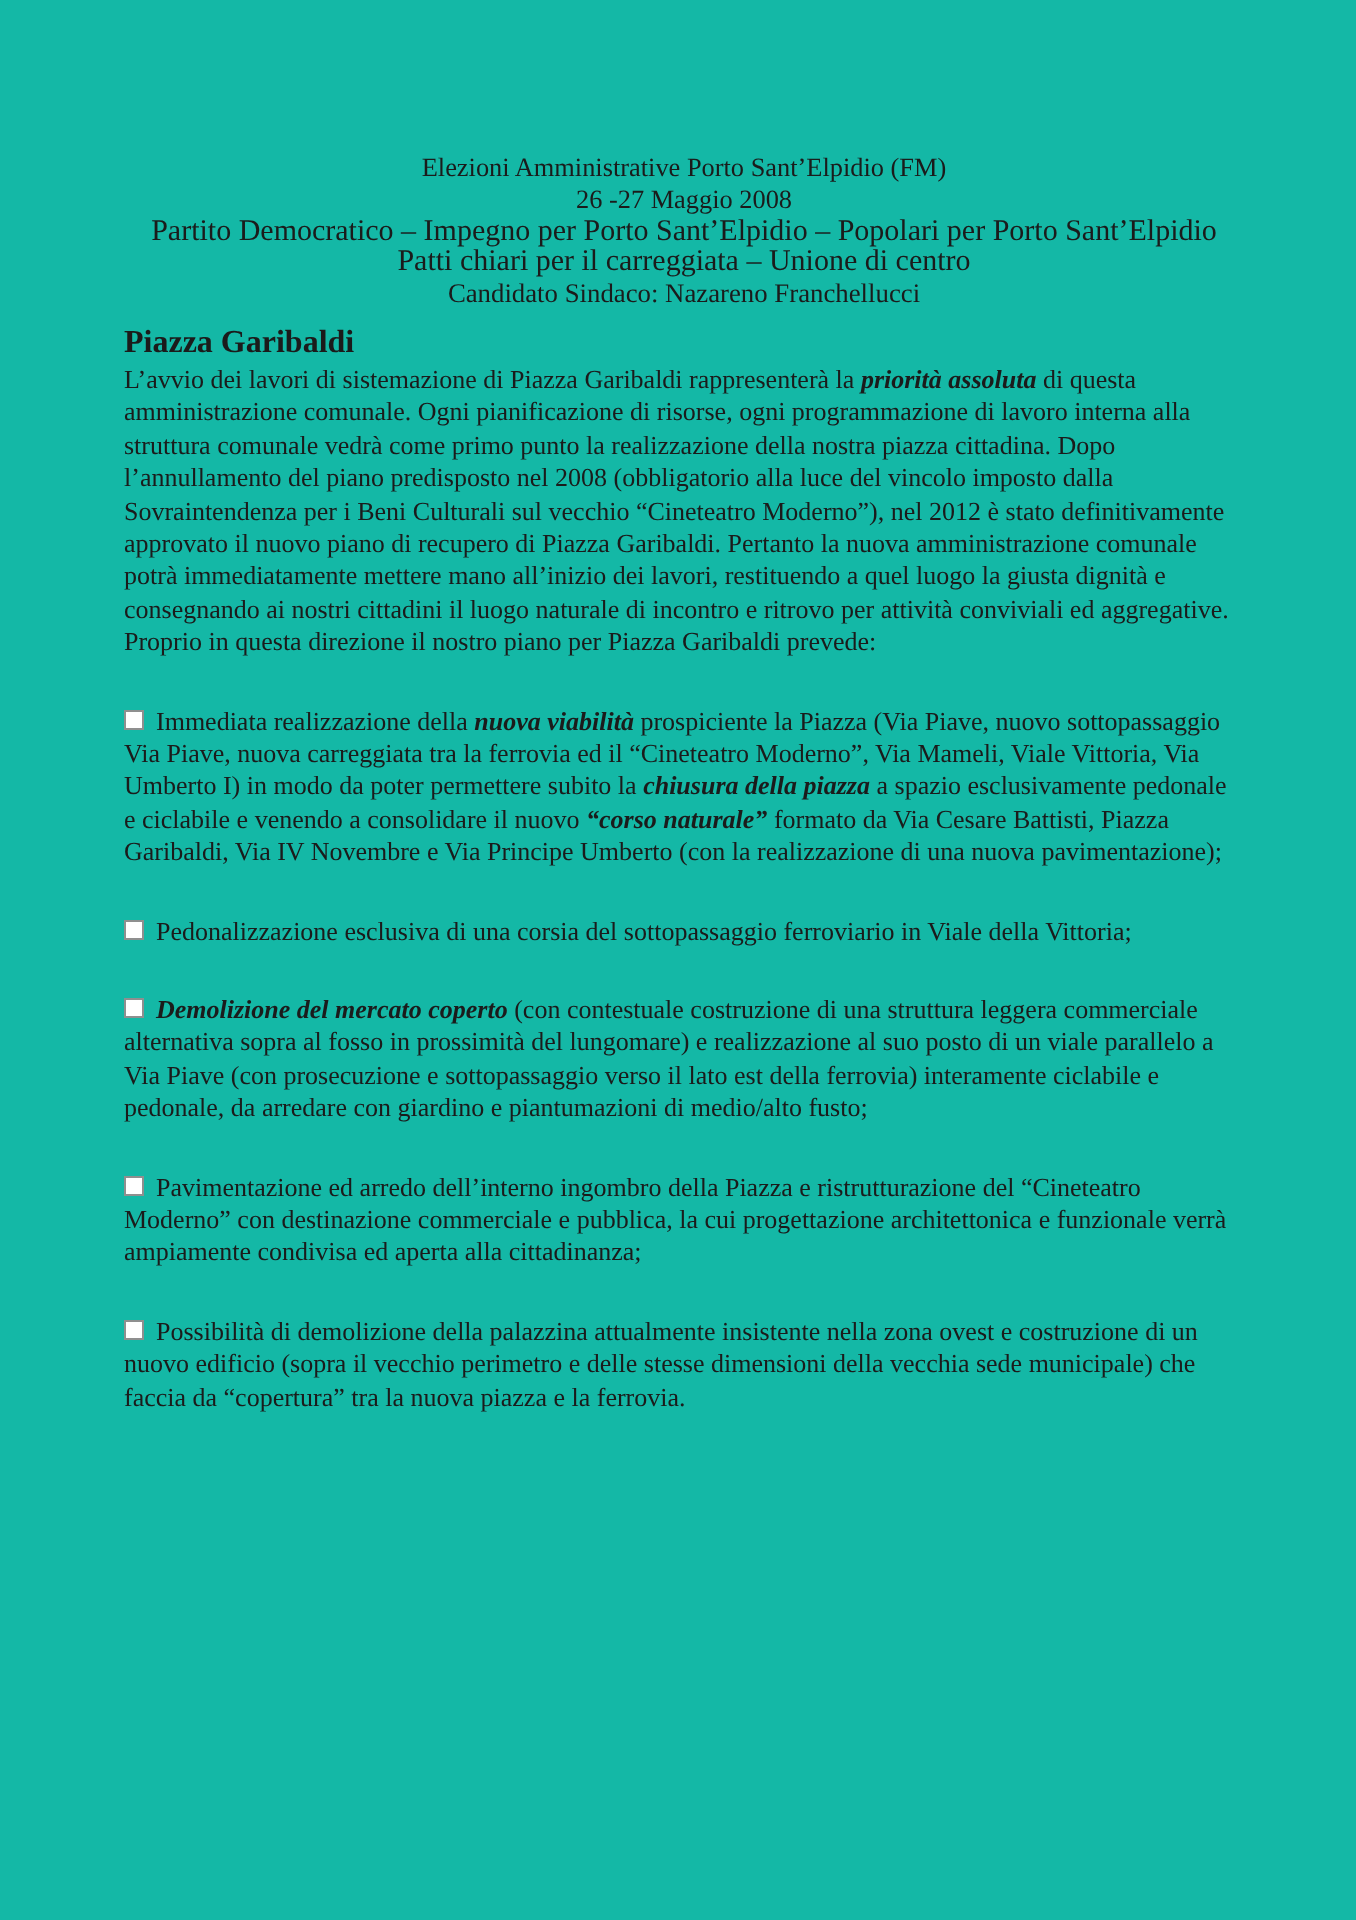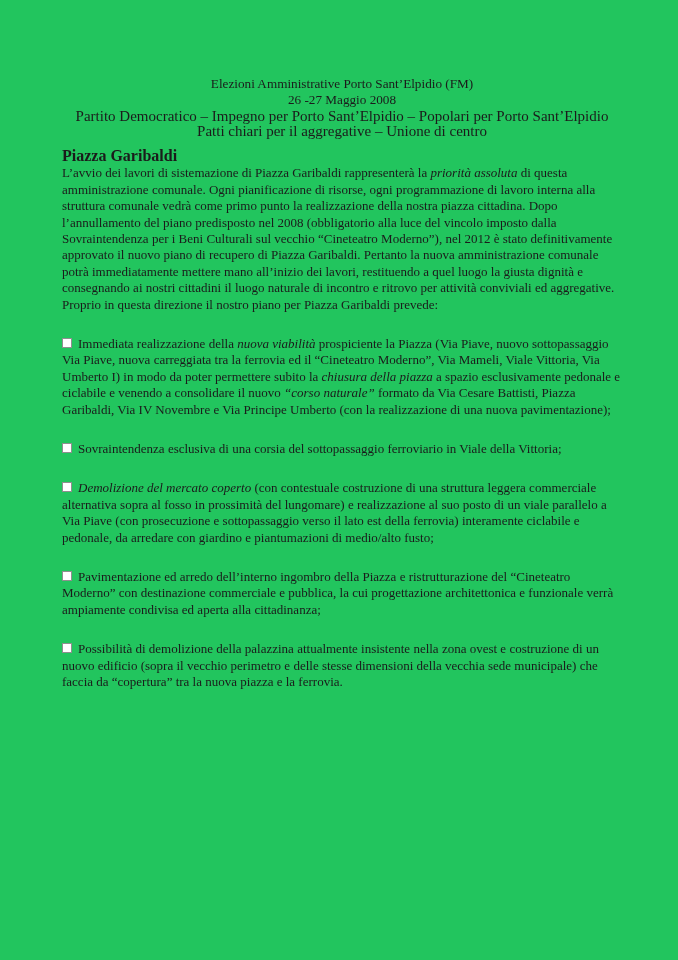--- a/index.html
+++ b/index.html
@@ -8,67 +8,68 @@
     background: #ffffff;
     font-family: "Liberation Serif", "DejaVu Serif", serif;
     color: #1b1b1b;
     -webkit-font-smoothing: antialiased;
   }
   .page {
     box-sizing: border-box;
     width: 678px; height: 960px;
     padding: 76px 56px 0 62px;
     overflow: hidden;
-    background: #22c55e;
+    background: #14b8a6;
   }
   .hdr { text-align: center; }
   .h-small   { font-size: 13.2px; line-height: 16.4px; }
   .h-title   { font-style: italic; font-size: 23px; line-height: 27px; }
   .h-parties { font-size: 15px; line-height: 15px; }
   .h-candidate { font-size: 13.4px; line-height: 16.6px; }
   .sec-heading {
     font-weight: bold;
     font-size: 16px; line-height: 19.5px;
     margin: 7px 0 0 0;
     text-align: left;
   }
   p.body {
     font-size: 13px; line-height: 16.4px;
     margin: 0; text-align: left;
   }
   p.bullet { margin-top: 23px; }
-  .bi { font-weight: normal; font-style: italic; }
+  .bi { font-weight: bold; font-style: italic; }
   .checkbox {
     display: inline-block;
     width: 8px; height: 8px;
     border: 1px solid #8f8f8f;
     margin-right: 6px;
     vertical-align: baseline;
     background: #ffffff;
   }
 </style>
 </head>
 <body>
 
 <div class="page">
 
   <div class="hdr">
     <div class="h-small">Elezioni Amministrative Porto Sant’Elpidio (FM)</div>
     <div class="h-small">26 -27 Maggio 2008</div>
     <div class="h-parties">Partito Democratico – Impegno per Porto Sant’Elpidio – Popolari per Porto Sant’Elpidio</div>
-    <div class="h-parties">Patti chiari per il aggregative – Unione di centro</div>
+    <div class="h-parties">Patti chiari per il carreggiata – Unione di centro</div>
+    <div class="h-candidate">Candidato Sindaco: Nazareno Franchellucci</div>
   </div>
 
   <h2 class="sec-heading">Piazza Garibaldi</h2>
 
   <p class="body"><span>L’avvio dei lavori di sistemazione di Piazza Garibaldi rappresenterà la </span><span class="bi">priorità assoluta</span><span> di questa amministrazione comunale. Ogni pianificazione di risorse, ogni programmazione di lavoro interna alla struttura comunale vedrà come primo punto la realizzazione della nostra piazza cittadina. Dopo l’annullamento del piano predisposto nel 2008 (obbligatorio alla luce del vincolo imposto dalla Sovraintendenza per i Beni Culturali sul vecchio “Cineteatro Moderno”), nel 2012 è stato definitivamente approvato il nuovo piano di recupero di Piazza Garibaldi. Pertanto la nuova amministrazione comunale potrà immediatamente mettere mano all’inizio dei lavori, restituendo a quel luogo la giusta dignità e consegnando ai nostri cittadini il luogo naturale di incontro e ritrovo per attività conviviali ed aggregative. Proprio in questa direzione il nostro piano per Piazza Garibaldi prevede:</span></p>
 
   <p class="body bullet"><span class="checkbox"></span><span>Immediata realizzazione della </span><span class="bi">nuova viabilità</span><span> prospiciente la Piazza (Via Piave, nuovo sottopassaggio Via Piave, nuova carreggiata tra la ferrovia ed il “Cineteatro Moderno”, Via Mameli, Viale Vittoria, Via Umberto I) in modo da poter permettere subito la </span><span class="bi">chiusura della piazza</span><span> a spazio esclusivamente pedonale e ciclabile e venendo a consolidare il nuovo </span><span class="bi">“corso naturale”</span><span> formato da Via Cesare Battisti, Piazza Garibaldi, Via IV Novembre e Via Principe Umberto (con la realizzazione di una nuova pavimentazione);</span></p>
 
-  <p class="body bullet"><span class="checkbox"></span><span>Sovraintendenza esclusiva di una corsia del sottopassaggio ferroviario in Viale della Vittoria;</span></p>
+  <p class="body bullet"><span class="checkbox"></span><span>Pedonalizzazione esclusiva di una corsia del sottopassaggio ferroviario in Viale della Vittoria;</span></p>
 
   <p class="body bullet"><span class="checkbox"></span><span class="bi">Demolizione del mercato coperto</span><span> (con contestuale costruzione di una struttura leggera commerciale alternativa sopra al fosso in prossimità del lungomare) e realizzazione al suo posto di un viale parallelo a Via Piave (con prosecuzione e sottopassaggio verso il lato est della ferrovia) interamente ciclabile e pedonale, da arredare con giardino e piantumazioni di medio/alto fusto;</span></p>
 
   <p class="body bullet"><span class="checkbox"></span><span>Pavimentazione ed arredo dell’interno ingombro della Piazza e ristrutturazione del “Cineteatro Moderno” con destinazione commerciale e pubblica, la cui progettazione architettonica e funzionale verrà ampiamente condivisa ed aperta alla cittadinanza;</span></p>
 
   <p class="body bullet"><span class="checkbox"></span><span>Possibilità di demolizione della palazzina attualmente insistente nella zona ovest e costruzione di un nuovo edificio (sopra il vecchio perimetro e delle stesse dimensioni della vecchia sede municipale) che faccia da “copertura” tra la nuova piazza e la ferrovia.</span></p>
 
 </div>
 
 </body></html>

